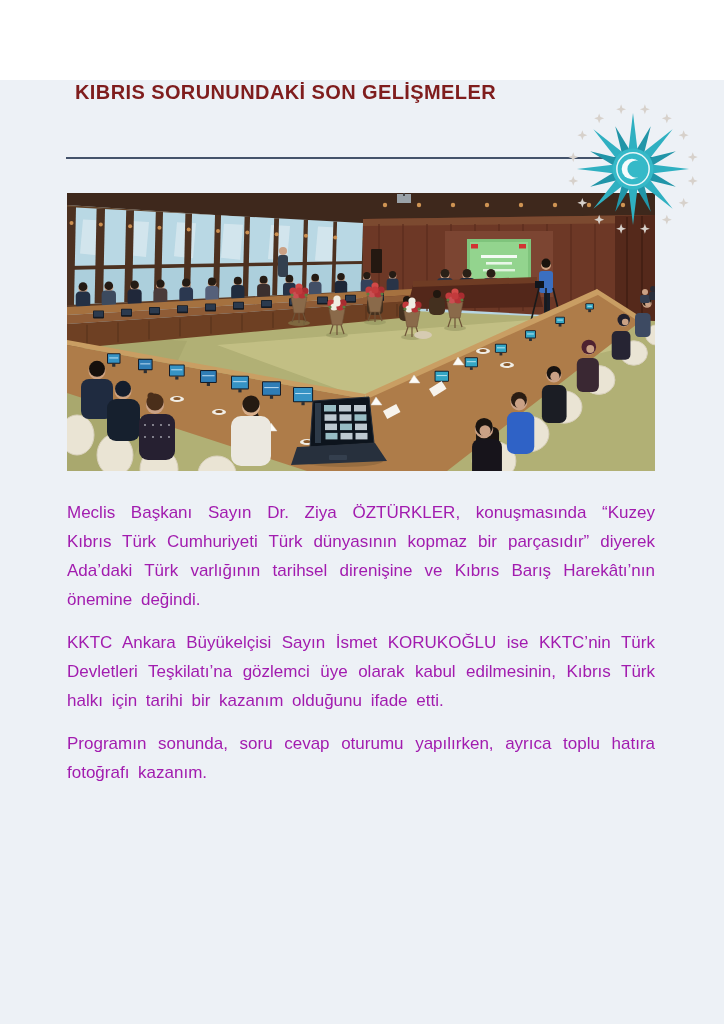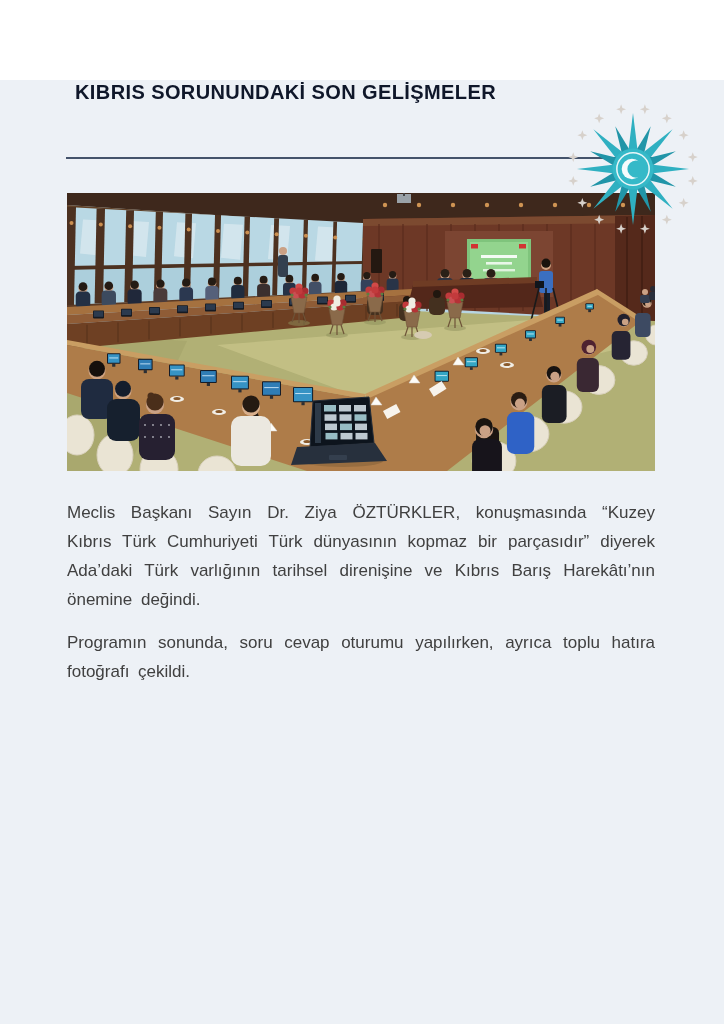--- a/index.html
+++ b/index.html
@@ -4,30 +4,30 @@
 <style>
   html,body{margin:0;padding:0;width:724px;height:1024px;overflow:hidden;}
   .page{
     position:relative;width:724px;height:1024px;box-sizing:border-box;
     background:#edf1f6;padding:0 67px;
     font-family:"Liberation Sans","DejaVu Sans",sans-serif;color:#3d4d67;
   }
   .header{position:relative;}
   .page-title{
     margin:80px 0 0 8px;font-size:20px;line-height:24px;font-weight:700;
-    letter-spacing:.4px;color:#0f172a;
+    letter-spacing:.4px;color:#7f1d1d;
   }
   .logo{position:absolute;top:20px;right:-47px;width:142px;height:138px;}
   .title-rule{width:588px;height:2px;background:#44536b;margin:53px 0 0 -1px;}
   .photo{margin:34px 0 0 0;width:588px;height:278px;overflow:hidden;}
   .photo svg{display:block;}
   .article{margin-top:27px;width:588px;}
   .article p{
     margin:0 0 14px 0;font-size:17px;line-height:29px;text-align:justify;
-    word-spacing:4px;color:#404040;
+    word-spacing:4px;color:#a21caf;
   }
 </style>
 </head>
 <body>
 
 <div class="page">
 
   <div class="header">
     <h1 class="page-title">KIBRIS SORUNUNDAKİ SON GELİŞMELER</h1>
     <svg class="logo" viewBox="-64 -64 128 128">
@@ -469,16 +469,17 @@
         <rect x="258.5" y="239.9" width="12" height="6.5" fill="#9fc5ce" opacity="0.95"></rect>
         <rect x="273.5" y="239.9" width="12" height="6.5" fill="#c7d2da" opacity="0.95"></rect>
         <rect x="288.5" y="239.9" width="12" height="6.5" fill="#c7d2da" opacity="0.95"></rect>
         <polygon points="230,254 308,250 320,268 224,272" fill="#27303d"></polygon>
         <rect x="262" y="262" width="18" height="5" fill="#343f4e" rx="1"></rect>
       </svg>
   </figure>
 
   <section class="article">
     <p>Meclis Başkanı Sayın Dr. Ziya ÖZTÜRKLER, konuşmasında “Kuzey Kıbrıs Türk Cumhuriyeti Türk dünyasının kopmaz bir parçasıdır” diyerek Ada’daki Türk varlığının tarihsel direnişine ve Kıbrıs Barış Harekâtı’nın önemine değindi.</p>
-    <p>Programın sonunda, soru cevap oturumu yapılırken, ayrıca toplu hatıra fotoğrafı çekildi.</p>
+    <p>KKTC Ankara Büyükelçisi Sayın İsmet KORUKOĞLU ise KKTC’nin Türk Devletleri Teşkilatı’na gözlemci üye olarak kabul edilmesinin, Kıbrıs Türk halkı için tarihi bir kazanım olduğunu ifade etti.</p>
+    <p>Programın sonunda, soru cevap oturumu yapılırken, ayrıca toplu hatıra fotoğrafı kazanım.</p>
   </section>
 
 </div>
 
 </body></html>

